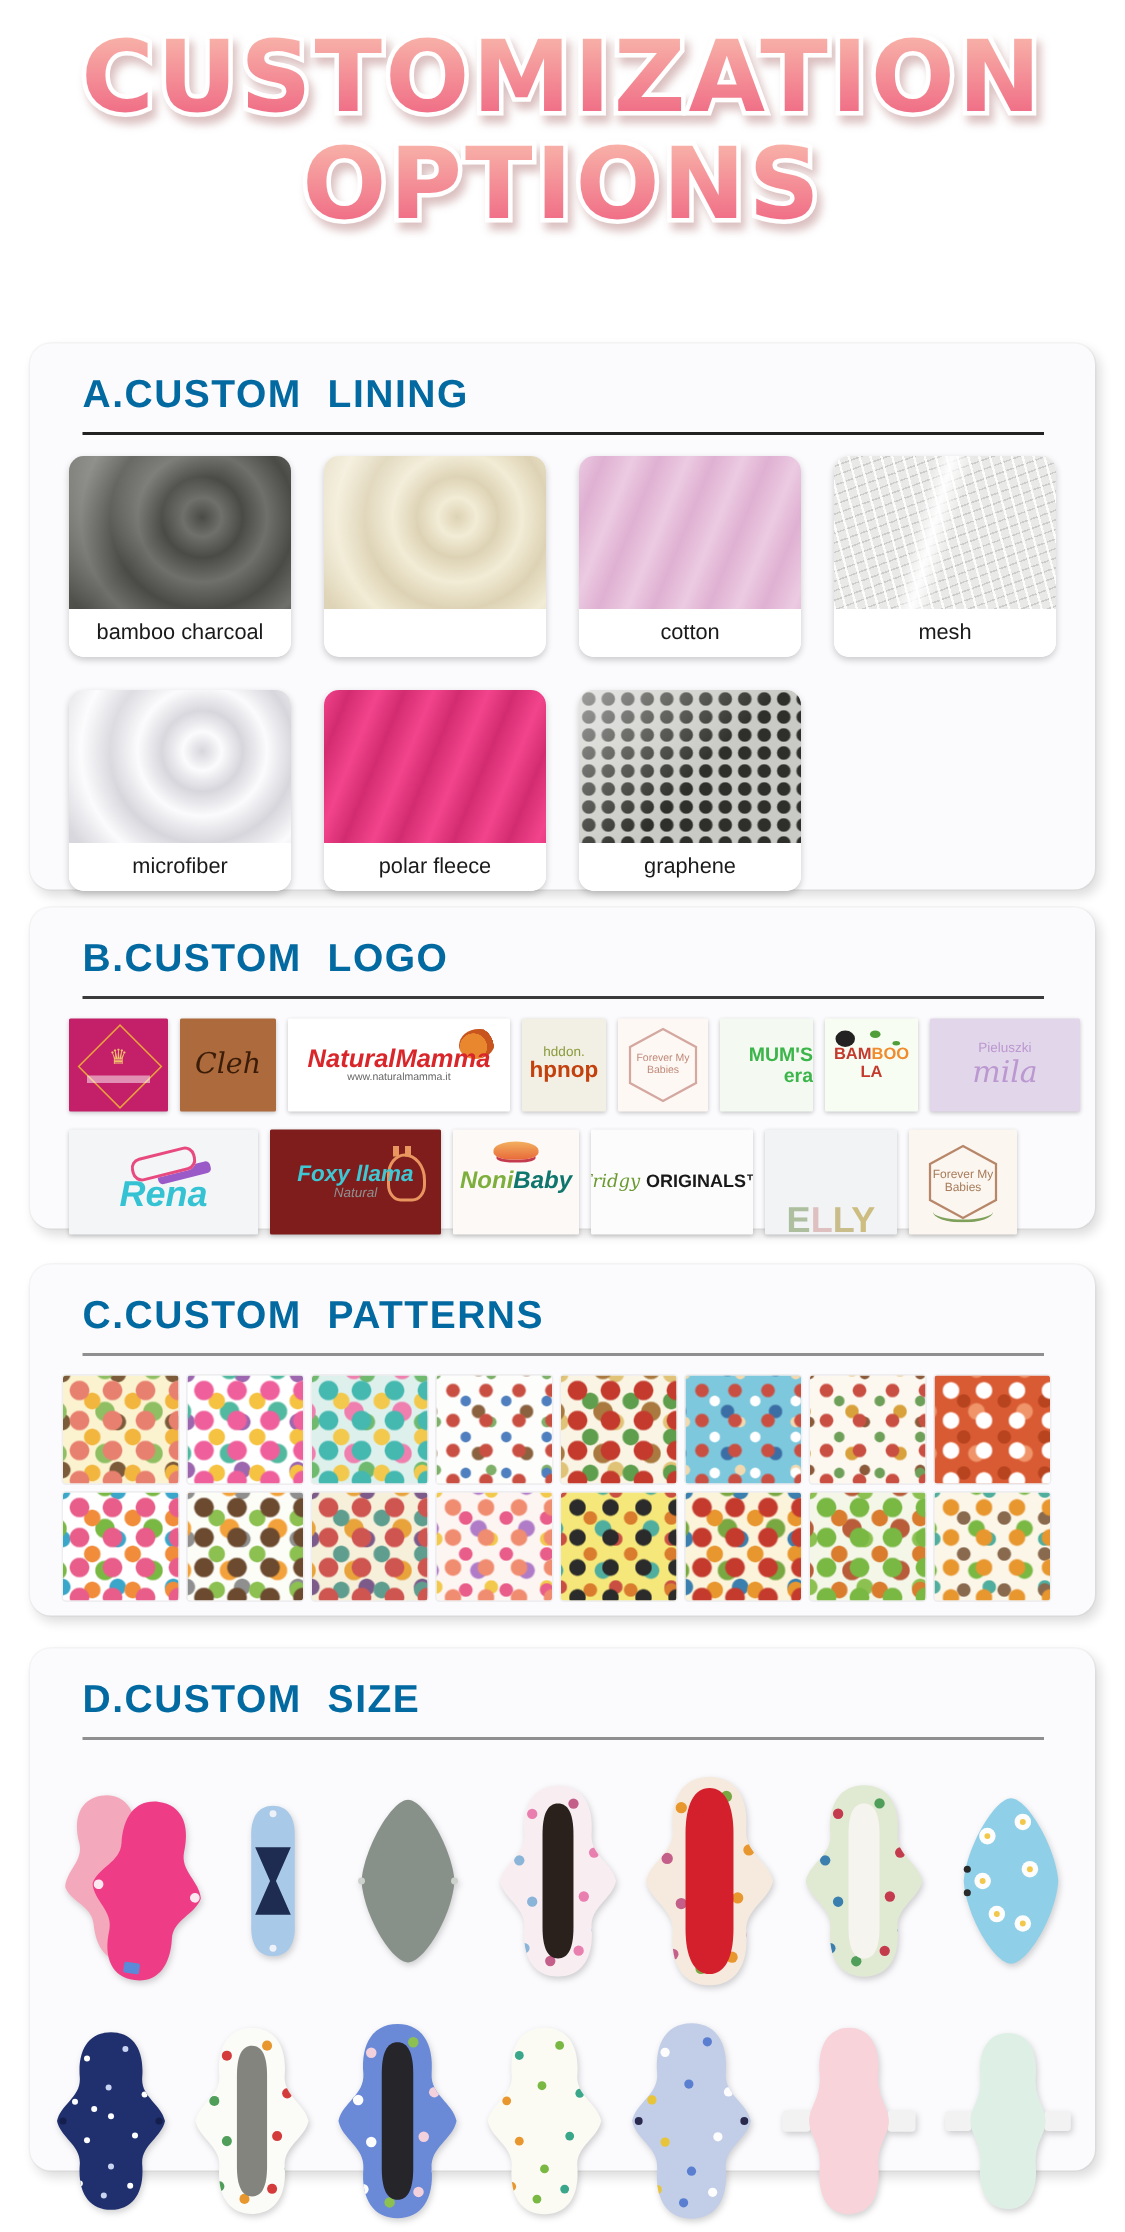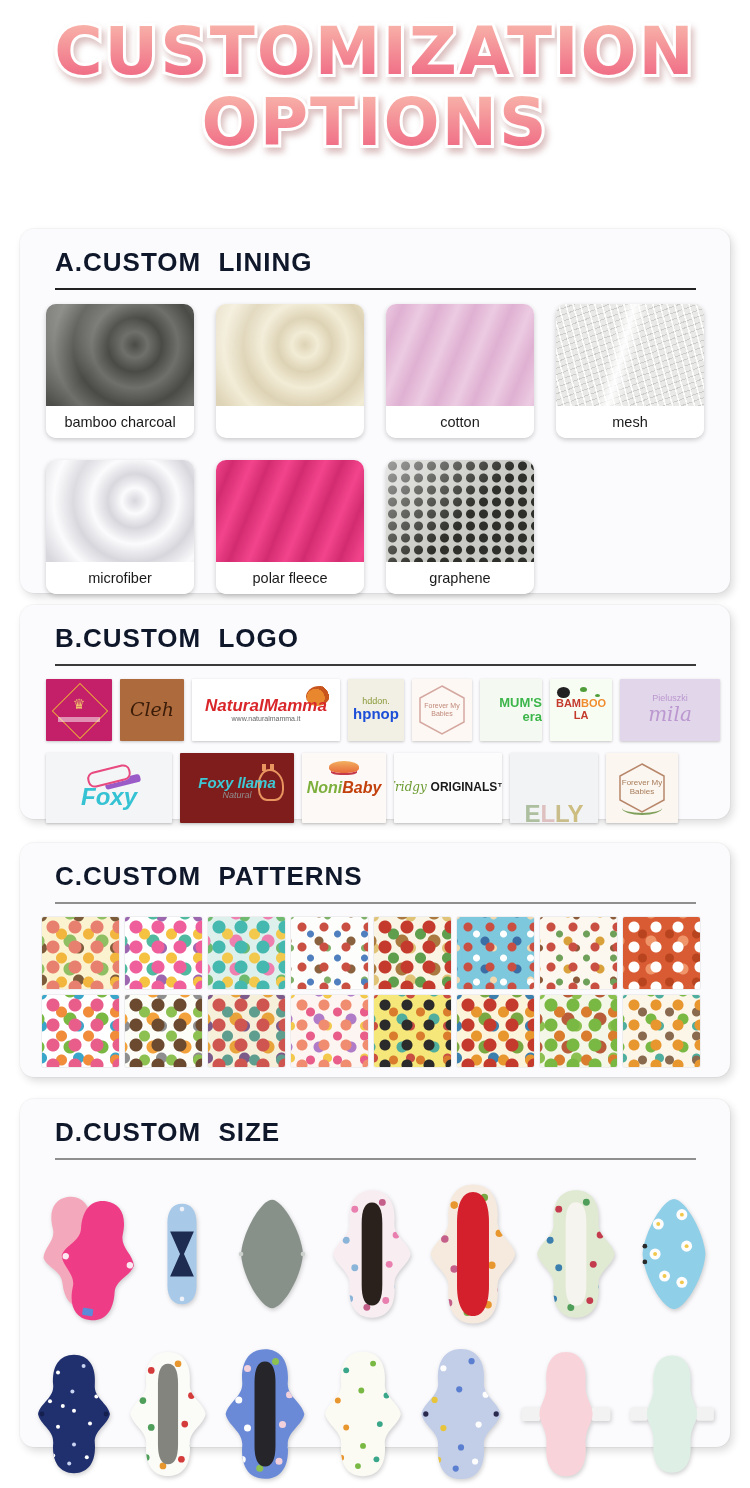--- a/index.html
+++ b/index.html
@@ -18,21 +18,21 @@
     -webkit-background-clip:text; background-clip:text; color:transparent; }
 
   
   .card{ width:710px; margin:0 auto; background:#fbfbfd; border-radius:14px;
     box-shadow:3px 4px 8px rgba(0,0,0,.14), 0 0 0 1px rgba(0,0,0,.03); position:relative; }
   .sec-a{ margin-top:70px; height:364px; }
   .sec-b{ margin-top:12px; height:214px; }
   .sec-c{ margin-top:24px; height:234px; }
   .sec-d{ margin-top:22px; height:348px; }
   .card h2{ margin:0; padding:18px 0 0 35px; font-size:26px; font-weight:bold;
-    color:#0f172a; letter-spacing:1px; word-spacing:9px; }
+    color:#0369a1; letter-spacing:1px; word-spacing:9px; }
   .rule{ height:2px; margin:10px 34px 0 35px; }
   .sec-a .rule{ background:#222; }
   .sec-b .rule{ background:#3a3a3a; }
   .sec-c .rule, .sec-d .rule{ background:#8f8f8f; }
 
   
   .lining-grid{ display:grid; grid-template-columns:repeat(4,1fr); gap:22px;
     padding:0 26px; margin-top:14px; }
   .swatch{ border-radius:10px; overflow:hidden; background:#fff;
     box-shadow:0 2px 5px rgba(0,0,0,.20); }
@@ -166,21 +166,21 @@
           <div class="logo" style="width: 64px; background: rgb(173, 106, 60);">
             <div class="lg-line lg-serif" style="font-size: 19px; font-style: italic; color: rgb(58, 28, 8);">Cleh</div>
           </div>
           <div class="logo" style="width: 148px; background: rgb(255, 255, 255);">
             <div class="deco-rooster"></div>
             <div class="lg-line" style="font-size: 17px; font-weight: bold; font-style: italic; color: rgb(217, 38, 42);">NaturalMamma</div>
             <div class="lg-line" style="font-size: 7px; color: rgb(102, 102, 102);">www.naturalmamma.it</div>
           </div>
           <div class="logo" style="width: 56px; background: rgb(242, 239, 228);">
             <div class="lg-line" style="font-size: 9px; color: rgb(138, 154, 58);">hddon.</div>
-            <div class="lg-line" style="font-size: 15px; font-weight: bold; color: #1d4ed8;">hpnop</div>
+            <div class="lg-line" style="font-size: 15px; font-weight: bold; color: #c2410c;">hpnop</div>
           </div>
           <div class="logo" style="width: 60px; background: rgb(253, 248, 244);">
             <svg width="48" height="52" class="frame-hex">
               <polygon points="24,2 46,14 46,38 24,50 2,38 2,14" fill="none" stroke="#d4a8a0" stroke-width="1.5"></polygon>
             </svg>
             <div class="lg-line" style="font-size: 7px; color: rgb(192, 136, 120);">Forever My</div>
             <div class="lg-line" style="font-size: 7px; color: rgb(192, 136, 120);">Babies</div>
           </div>
           <div class="logo" style="width: 62px; background: rgb(244, 250, 242); align-items: flex-end;">
             <div class="lg-line" style="font-size: 13px; font-weight: bold; color: rgb(60, 181, 74);">MUM'S</div>
@@ -192,30 +192,30 @@
             <div class="lg-line" style="font-size: 11px; font-weight: bold;"><span style="color: rgb(196, 59, 46);">LA</span></div>
           </div>
           <div class="logo" style="width: 100px; background: rgb(226, 214, 234);">
             <div class="lg-line" style="font-size: 9px; color: rgb(187, 152, 208);">Pieluszki</div>
             <div class="lg-line lg-serif" style="font-size: 20px; font-style: italic; color: rgb(187, 152, 208);">mila</div>
           </div>
         </div>
         <div class="logo-row r2">
           <div class="logo" style="width: 126px; background: rgb(243, 245, 247);">
             <div class="deco-pin"></div>
-            <div class="lg-line" style="font-size: 24px; font-weight: bold; font-style: italic; color: rgb(53, 195, 212);">Foxy</div>
+            <div class="lg-line" style="font-size: 24px; font-weight: bold; font-style: italic; color: rgb(53, 195, 212);">Rena</div>
           </div>
           <div class="logo" style="width: 114px; background: #7f1d1d;">
             <div class="deco-llama"></div>
             <div class="lg-line" style="font-size: 15px; font-weight: bold; font-style: italic; color: rgb(62, 200, 212);">Foxy llama</div>
             <div class="lg-line" style="font-size: 9px; font-style: italic; color: rgb(144, 144, 144);">Natural</div>
           </div>
           <div class="logo" style="width: 84px; background: rgb(253, 249, 246);">
             <div class="deco-baby"></div>
-            <div class="lg-line" style="font-size: 16px; font-weight: bold; font-style: italic;"><span style="color: rgb(125, 175, 60);">Noni</span><span style="color: #c2410c;">Baby</span></div>
+            <div class="lg-line" style="font-size: 16px; font-weight: bold; font-style: italic;"><span style="color: rgb(125, 175, 60);">Noni</span><span style="color: #0f766e;">Baby</span></div>
           </div>
           <div class="logo" style="width: 108px; background: rgb(252, 252, 252);">
             <div class="lg-line" style="font-size: 12px;"><span class="lg-serif" style="color: rgb(106, 154, 47); font-style: italic;">Fridgy </span><span style="color: rgb(25, 25, 25); font-weight: bold;">ORIGINALS™</span></div>
           </div>
           <div class="logo" style="width: 88px; background: rgb(241, 243, 245);">
             <div class="lg-line" style="font-size: 10px; color: rgb(138, 90, 47);">♛</div>
             <div class="lg-line" style="font-size: 24px; font-weight: bold; margin-top: 48px;"><span style="color: rgb(174, 191, 160);">E</span><span style="color: rgb(223, 192, 192);">L</span><span style="color: rgb(201, 189, 140);">L</span><span style="color: rgb(205, 189, 128);">Y</span></div>
             <div class="lg-line" style="font-size: 6px; color: rgb(184, 154, 138);">Love Natural Babies</div>
           </div>
           <div class="logo" style="width: 72px; background: rgb(251, 246, 240);">

